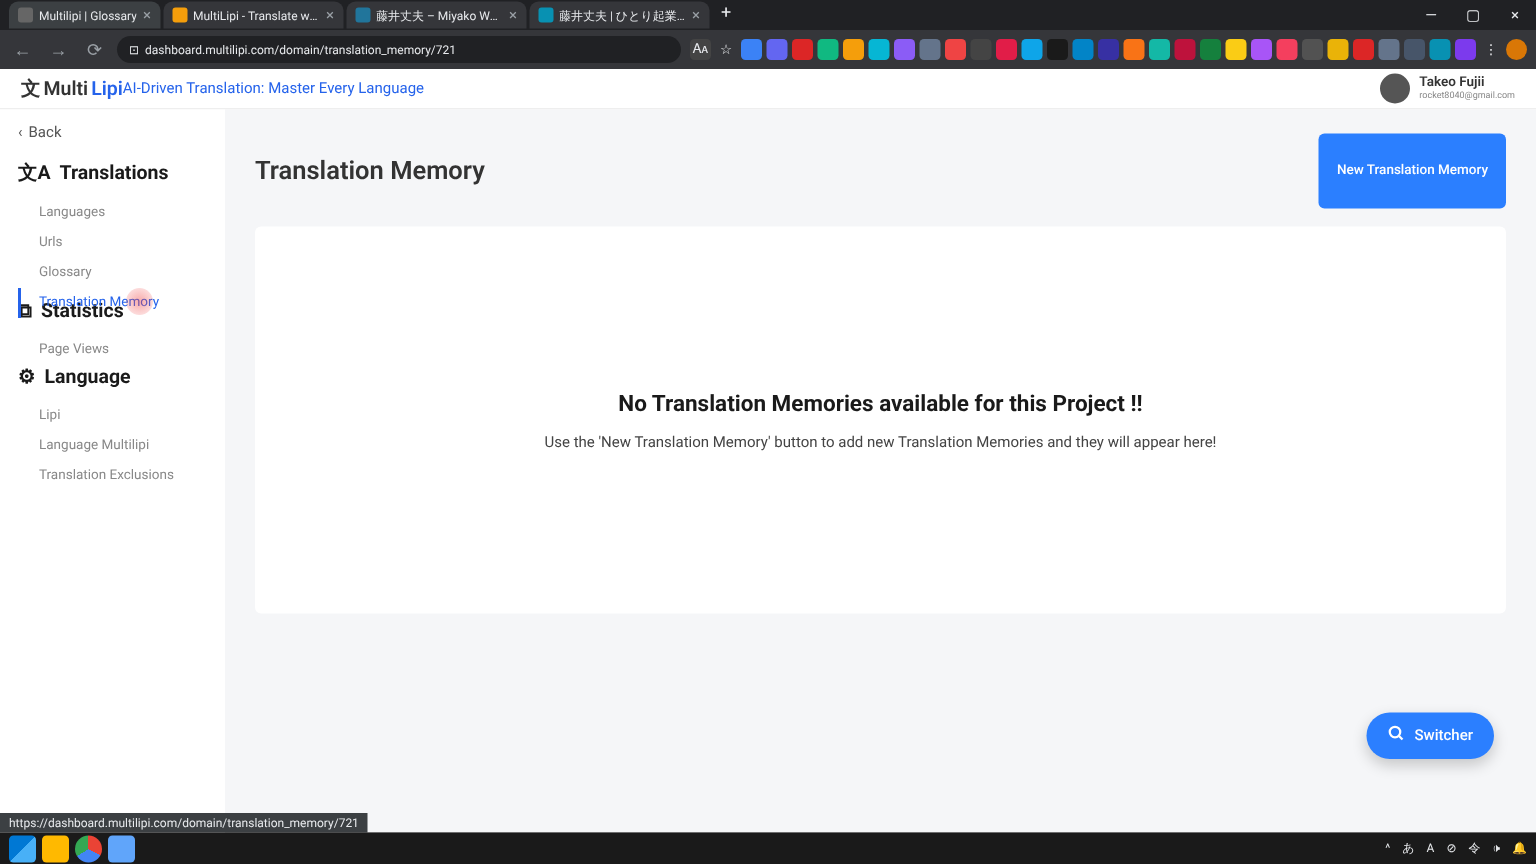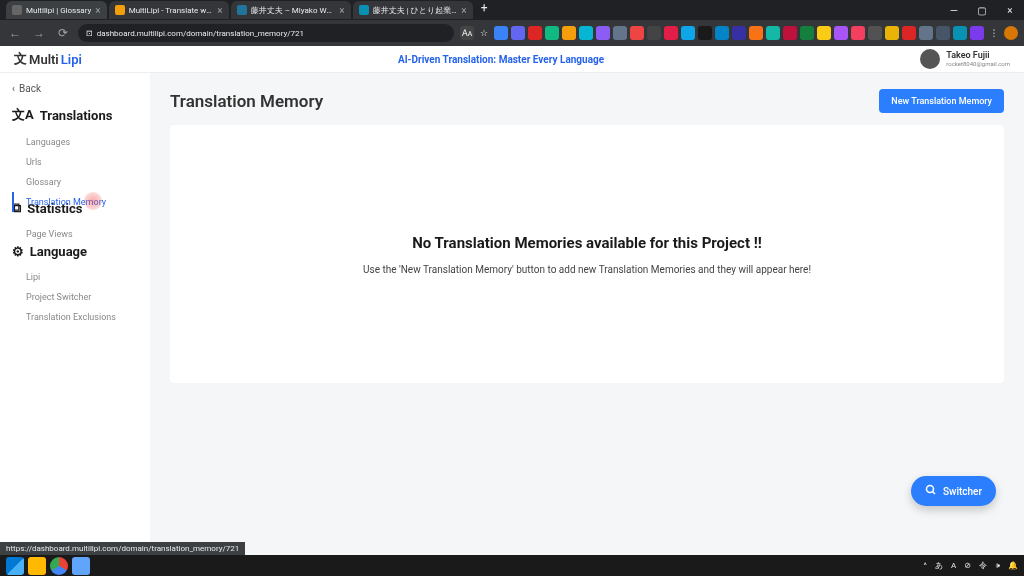--- a/index.html
+++ b/index.html
@@ -22,40 +22,40 @@
 .address-bar { flex: 1; max-width: 380px; height: 18px; background: #202124; border-radius: 10px; color: #e8eaed; font-size: 8px; display: flex; align-items: center; padding: 0 8px; gap: 4px; }
 .address-lock { font-size: 8px; }
 .extensions { display: flex; gap: 3px; margin-left: auto; align-items: center; }
 .ext-icon { width: 14px; height: 14px; border-radius: 3px; cursor: pointer; font-size: 9px; display: flex; align-items: center; justify-content: center; color: #e8eaed; }
 
 
 .app { background: #fff; height: 509px; display: flex; flex-direction: column; }
 .app-header { height: 27px; display: flex; align-items: center; padding: 0 14px; border-bottom: 1px solid #eee; }
 .logo { color: #2563eb; font-size: 13px; font-weight: 600; display: flex; align-items: center; gap: 2px; }
 .logo-pre { color: #333; }
-.header-center { flex: 1; text-align: center; color: #2563eb; font-size: 10px; font-weight: 700; }
+.header-center { flex: 1; color: #2563eb; font-size: 10px; font-weight: 400; }
 .user-area { display: flex; align-items: center; gap: 6px; }
 .avatar { width: 20px; height: 20px; border-radius: 50%; background: #555; }
 .user-text { line-height: 1.1; }
 .user-name { font-size: 9px; font-weight: 600; color: #333; }
 .user-email { font-size: 6px; color: #888; }
 
 .app-body { flex: 1; display: flex; background: #f5f6f8; }
 .sidebar { width: 150px; background: #fff; padding: 10px 12px; font-size: 10px; }
 .back-link { display: flex; align-items: center; gap: 4px; color: #555; font-size: 10px; cursor: pointer; margin-bottom: 12px; }
 .nav-section-title { font-weight: 700; font-size: 13px; color: #1a1a1a; display: flex; align-items: center; gap: 6px; margin-bottom: 8px; }
 .nav-section-title:first-of-type { margin-top: 0; }
 .nav-item { font-size: 9px; color: #888; padding: 5px 0 5px 14px; cursor: pointer; display: block; }
 .nav-item.active { color: #2563eb; border-left: 2px solid #2563eb; padding-left: 12px; position: relative; }
 .cursor-marker { position: absolute; left: 72px; top: 2px; width: 18px; height: 18px; border-radius: 50%; background: radial-gradient(circle, rgba(239,68,68,0.45), rgba(239,68,68,0.08)); }
 
 .main { flex: 1; padding: 16px 20px; }
 .page-header { display: flex; justify-content: space-between; align-items: center; margin-bottom: 12px; }
 .page-title { font-size: 17px; font-weight: 600; color: #333; }
-.primary-btn { background: #2b7fff; color: #fff; font-size: 9px; padding: 7px 12px; border: none; border-radius: 4px; cursor: pointer; font-weight: 500; }
+.primary-btn { background: #2b7fff; color: #fff; font-size: 9px; padding: 20px 12px; border: none; border-radius: 4px; cursor: pointer; font-weight: 500; }
 .content-panel { background: #fff; border-radius: 4px; height: 258px; display: flex; flex-direction: column; align-items: center; justify-content: center; padding: 20px; }
 .empty-title { font-size: 15px; font-weight: 700; color: #1a1a1a; margin-bottom: 12px; }
 .empty-subtitle { font-size: 10px; color: #444; }
 
 
 .support-fab { position: absolute; right: 28px; bottom: 70px; background: #2b7fff; color: #fff; padding: 8px 14px; border-radius: 18px; font-size: 10px; font-weight: 500; display: flex; align-items: center; gap: 6px; cursor: pointer; box-shadow: 0 4px 10px rgba(0,0,0,0.2); }
 
 
 .status-url { position: absolute; bottom: 21px; left: 0; background: #3c4043; color: #e8eaed; font-size: 8px; padding: 2px 6px; }
 .taskbar { position: absolute; bottom: 0; left: 0; right: 0; height: 21px; background: #1a1a1a; display: flex; align-items: center; padding: 0 6px; }
@@ -181,21 +181,21 @@
         <span>⧉</span>
         <span>Statistics</span>
       </div>
       <span class="nav-item">Page Views</span>
 
       <div class="nav-section-title">
         <span>⚙</span>
         <span>Language</span>
       </div>
       <span class="nav-item">Lipi</span>
-      <span class="nav-item">Project Switcher</span>
+      <span class="nav-item">Language Multilipi</span>
       <span class="nav-item">Translation Exclusions</span>
     </div>
 
     <div class="main">
       <div class="page-header">
         <h1 class="page-title">Translation Memory</h1>
         <button class="primary-btn">New Translation Memory</button>
       </div>
       <div class="content-panel">
         <div class="empty-title">No Translation Memories available for this Project !!</div>

